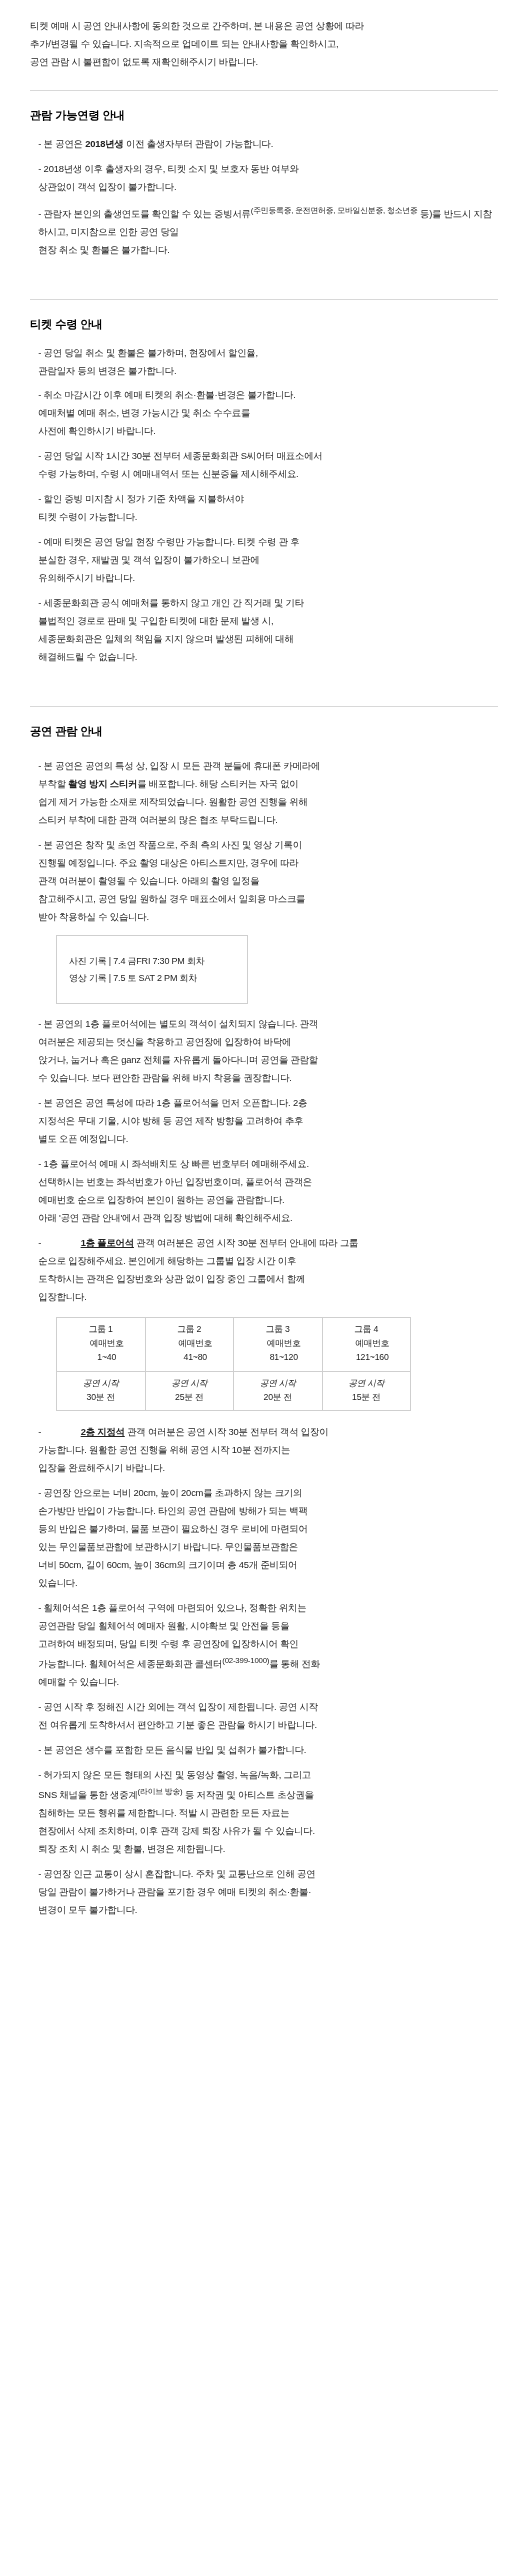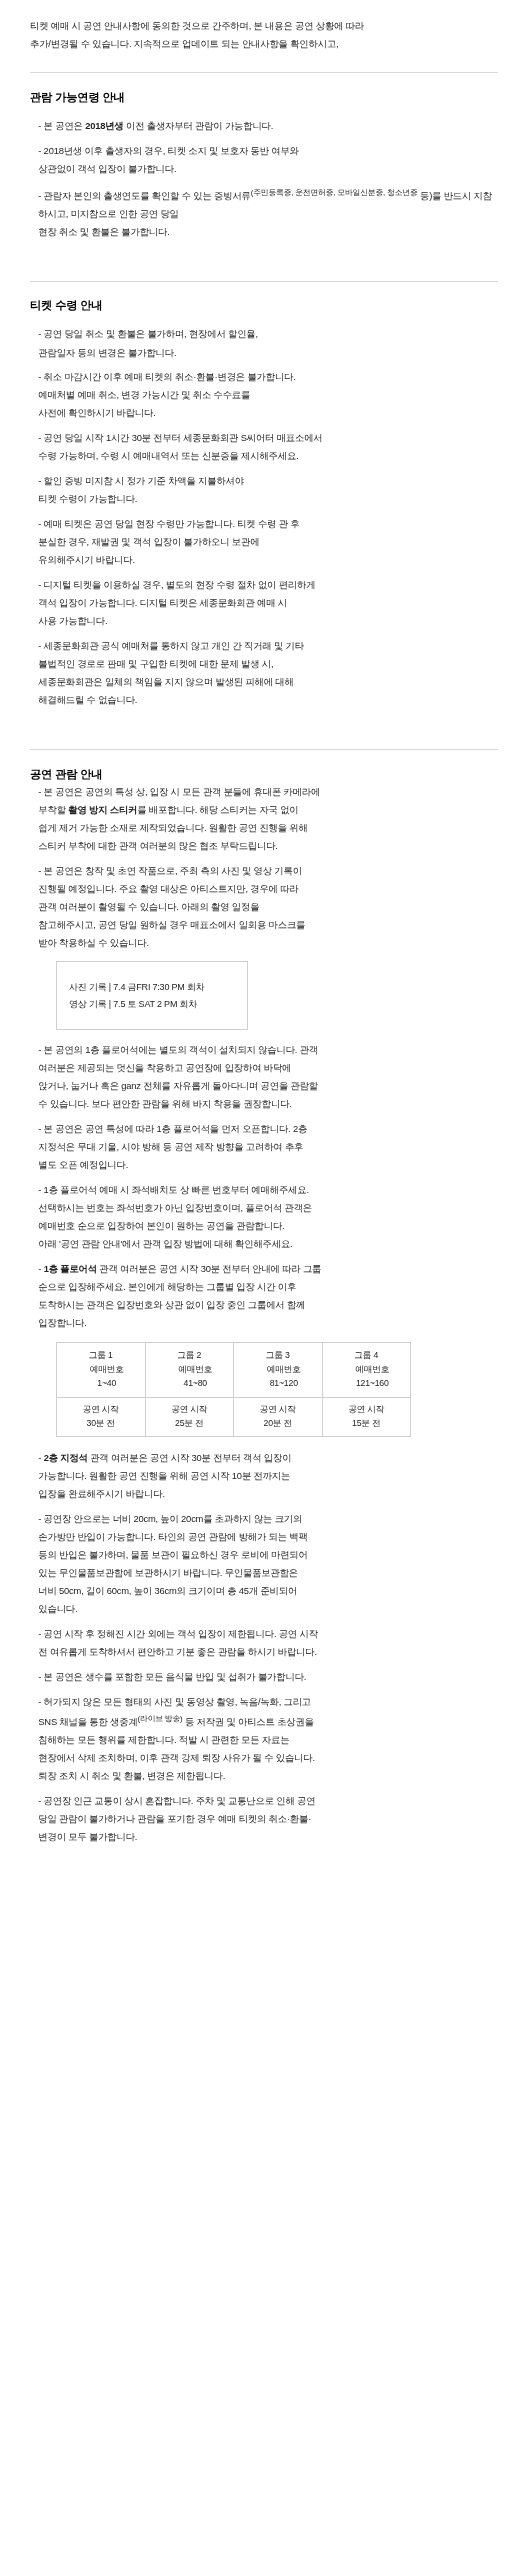--- a/index.html
+++ b/index.html
@@ -26,21 +26,21 @@
     border-top:0.8px solid #d8d8d8;
     margin:19.6px 0 16.6px 0;
   }
   .sec-title{
     font-size:11.3px;
     font-weight:bold;
     color:#000;
     margin:0 0 12px 0;
     letter-spacing:-0.2px;
   }
-  .sec-title.tight{margin-bottom:1px;}
+  .sec-title.tight{margin-bottom:18px;}
   ul.list{
     list-style:none;
     margin:0;
     padding:0;
   }
   ul.list > li{
     position:relative;
     padding-left:8.3px;
     font-size:9.4px;
     line-height:1.92;
@@ -50,21 +50,21 @@
   }
   ul.list > li:before{
     content:"-";
     position:absolute;
     left:0;
     top:0;
     color:#222;
   }
   ul.list > li.nodash{padding-left:8.3px;}
   ul.list > li.nodash:before{content:"";}
-  .u{}
+  .u{text-decoration:underline;margin-left:37px;}
   .spacer-md{height:13.6px;}
 
   
   .record-box{
     border:0.8px solid #cfcfcf;
     margin:9px 0 10.6px 26px;
     padding:17px 12px;
     width:192px;
     box-sizing:border-box;
   }
@@ -89,31 +89,32 @@
     line-height:1.6;
     color:#222;
     padding:5.3px 1.5px;
     letter-spacing:-0.2px;
   }
   .floor-table td.head{
     padding:5.3px 1.5px 6px 1.5px;
   }
   .floor-table .grp{display:block;}
   .floor-table .rng{display:block;padding-left:12px;}
-  .floor-table .tm1{display:block;}
+  .floor-table .tm1{display:block;font-style:italic;}
   .floor-table .tm2{display:block;}
 </style>
 </head>
 <body>
 
 <div class="page">
 
   <div class="intro">
     <div>티켓 예매 시 공연 안내사항에 동의한 것으로 간주하며, 본 내용은 공연 상황에 따라</div>
     <div>추가/변경될 수 있습니다. 지속적으로 업데이트 되는 안내사항을 확인하시고,</div>
+    <div>공연 관람 시 불편함이 없도록 재확인해주시기 바랍니다.</div>
   </div>
 
   <hr class="hr">
 
   <h2 class="sec-title">관람 가능연령 안내</h2>
   <ul class="list">
     <li class="nodash">- 본 공연은 <b>2018년생</b> 이전 출생자부터 관람이 가능합니다.</li>
     <li class="nodash">- 2018년생 이후 출생자의 경우, 티켓 소지 및 보호자 동반 여부와<br>상관없이 객석 입장이 불가합니다.</li>
     <li class="nodash">- 관람자 본인의 출생연도를 확인할 수 있는 증빙서류<sup>(주민등록증, 운전면허증, 모바일신분증, 청소년증</sup> 등)를 반드시 지참하시고, 미지참으로 인한 공연 당일<br>현장 취소 및 환불은 불가합니다.</li>
   </ul>
@@ -121,21 +122,20 @@
   <div class="spacer-md"></div>
   <hr class="hr">
 
   <h2 class="sec-title">티켓 수령 안내</h2>
   <ul class="list">
     <li class="nodash">- 공연 당일 취소 및 환불은 불가하며, 현장에서 할인율,<br>관람일자 등의 변경은 불가합니다.</li>
     <li class="nodash">- 취소 마감시간 이후 예매 티켓의 취소·환불·변경은 불가합니다.<br>예매처별 예매 취소, 변경 가능시간 및 취소 수수료를<br>사전에 확인하시기 바랍니다.</li>
     <li class="nodash">- 공연 당일 시작 1시간 30분 전부터 세종문화회관 S씨어터 매표소에서<br>수령 가능하며, 수령 시 예매내역서 또는 신분증을 제시해주세요.</li>
     <li class="nodash">- 할인 증빙 미지참 시 정가 기준 차액을 지불하셔야<br>티켓 수령이 가능합니다.</li>
     <li class="nodash">- 예매 티켓은 공연 당일 현장 수령만 가능합니다. 티켓 수령 관 후<br>분실한 경우, 재발권 및 객석 입장이 불가하오니 보관에<br>유의해주시기 바랍니다.</li>
-    <li class="nodash">- 디지털 티켓을 이용하실 경우, 별도의 현장 수령 절차 없이 편리하게<br>객석 입장이 가능합니다. 디지털 티켓은 세종문화회관 예매 시<br>사용 가능합니다.</li>
     <li class="nodash">- 세종문화회관 공식 예매처를 통하지 않고 개인 간 직거래 및 기타<br>불법적인 경로로 판매 및 구입한 티켓에 대한 문제 발생 시,<br>세종문화회관은 일체의 책임을 지지 않으며 발생된 피해에 대해<br>해결해드릴 수 없습니다.</li>
   </ul>
 
   <div class="spacer-md"></div>
   <hr class="hr">
 
   <h2 class="sec-title tight">공연 관람 안내</h2>
   <ul class="list">
     <li class="nodash">- 본 공연은 공연의 특성 상, 입장 시 모든 관객 분들에 휴대폰 카메라에<br>부착할 <b>촬영 방지 스티커</b>를 배포합니다. 해당 스티커는 자국 없이<br>쉽게 제거 가능한 소재로 제작되었습니다. 원활한 공연 진행을 위해<br>스티커 부착에 대한 관객 여러분의 많은 협조 부탁드립니다.</li>
     <li class="nodash">- 본 공연은 창작 및 초연 작품으로, 주최 측의 사진 및 영상 기록이<br>진행될 예정입니다. 주요 촬영 대상은 아티스트지만, 경우에 따라<br>관객 여러분이 촬영될 수 있습니다. 아래의 촬영 일정을<br>참고해주시고, 공연 당일 원하실 경우 매표소에서 일회용 마스크를<br>받아 착용하실 수 있습니다.</li>
@@ -198,20 +198,21 @@
         <span class="tm1">공연 시작</span>
         <span class="tm2">15분 전</span>
       </td>
     </tr>
   </tbody>
     </table>
 
   <ul class="list">
     <li class="nodash">- <b class="u">2층 지정석</b> 관객 여러분은 공연 시작 30분 전부터 객석 입장이<br>가능합니다. 원활한 공연 진행을 위해 공연 시작 10분 전까지는<br>입장을 완료해주시기 바랍니다.</li>
     <li class="nodash">- 공연장 안으로는 너비 20cm, 높이 20cm를 초과하지 않는 크기의<br>손가방만 반입이 가능합니다. 타인의 공연 관람에 방해가 되는 백팩<br>등의 반입은 불가하며, 물품 보관이 필요하신 경우 로비에 마련되어<br>있는 무인물품보관함에 보관하시기 바랍니다. 무인물품보관함은<br>너비 50cm, 길이 60cm, 높이 36cm의 크기이며 총 45개 준비되어<br>있습니다.</li>
+    <li class="nodash">- 휠체어석은 1층 플로어석 구역에 마련되어 있으나, 정확한 위치는<br>공연관람 당일 휠체어석 예매자 원활, 시야확보 및 안전을 등을<br>고려하여 배정되며, 당일 티켓 수령 후 공연장에 입장하시어 확인<br>가능합니다. 휠체어석은 세종문화회관 콜센터<sup>(02-399-1000)</sup>를 통해 전화<br>예매할 수 있습니다.</li>
     <li class="nodash">- 공연 시작 후 정해진 시간 외에는 객석 입장이 제한됩니다. 공연 시작<br>전 여유롭게 도착하셔서 편안하고 기분 좋은 관람을 하시기 바랍니다.</li>
     <li class="nodash">- 본 공연은 생수를 포함한 모든 음식물 반입 및 섭취가 불가합니다.</li>
     <li class="nodash">- 허가되지 않은 모든 형태의 사진 및 동영상 촬영, 녹음/녹화, 그리고<br>SNS 채널을 통한 생중계<sup>(라이브 방송)</sup> 등 저작권 및 아티스트 초상권을<br>침해하는 모든 행위를 제한합니다. 적발 시 관련한 모든 자료는<br>현장에서 삭제 조치하며, 이후 관객 강제 퇴장 사유가 될 수 있습니다.<br>퇴장 조치 시 취소 및 환불, 변경은 제한됩니다.</li>
     <li class="nodash">- 공연장 인근 교통이 상시 혼잡합니다. 주차 및 교통난으로 인해 공연<br>당일 관람이 불가하거나 관람을 포기한 경우 예매 티켓의 취소·환불·<br>변경이 모두 불가합니다.</li>
   </ul>
 
 </div>
 
 
 </body></html>

